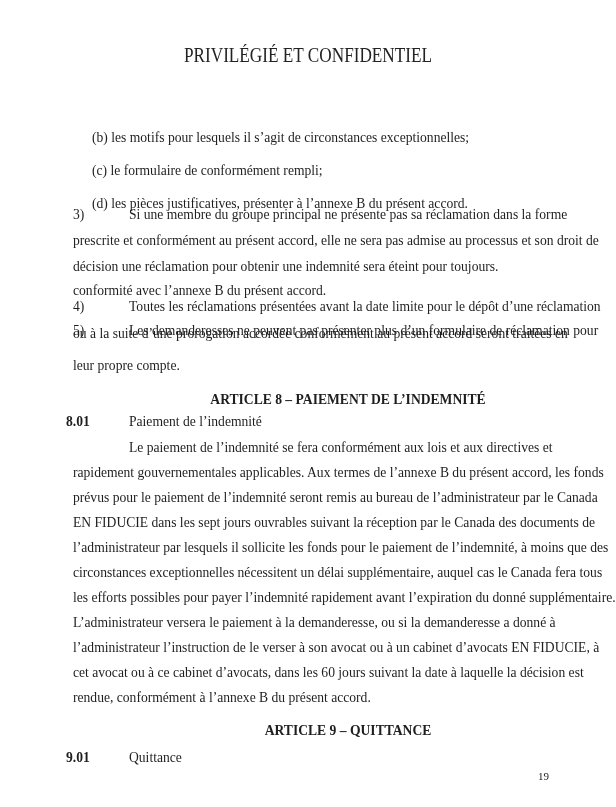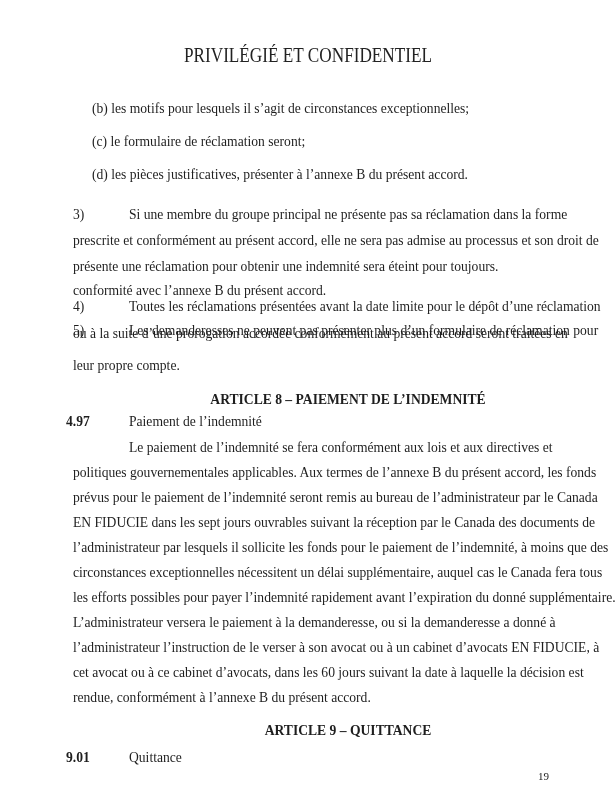--- a/index.html
+++ b/index.html
@@ -10,58 +10,58 @@
     .abs { position: absolute; white-space: nowrap; }
     .title {
       left: 0; width: 616px; top: 44px; text-align: center;
       font-size: 20px; letter-spacing: 0px; transform: scaleX(0.86); transform-origin: 308px 0;
       color: #222;
     }
     .line { position: absolute; left: 73px; width: 471px; font-size: 13.6px; white-space: nowrap; }
     .just { text-align: justify; text-align-last: justify; }
     .num { position: absolute; left: 73px; font-size: 13.6px; }
     .indj { position: absolute; left: 129px; width: 415px; font-size: 13.6px; text-align: justify; text-align-last: justify; white-space: nowrap; }
-    .item { position: absolute; left: 92px; font-size: 13.6px; white-space: nowrap; }
+    .item { position: absolute; left: 92px; font-size: 13.6px; white-space: nowrap; margin-top: 29px; }
     .heading { position: absolute; left: 0; width: 616px; text-align: center; font-weight: bold; font-size: 13.6px; padding-left: 40px; }
     .subnum { position: absolute; left: 66px; font-weight: bold; font-size: 13.6px; }
     .subtitle { position: absolute; left: 129px; font-weight: normal; font-size: 13.6px; }
     .pagenum { position: absolute; left: 538px; top: 770px; font-size: 11px; }
   </style>
 </head>
 <body>
 
 <div>
 
   <div class="abs title">PRIVILÉGIÉ ET CONFIDENTIEL</div>
 
   <div class="item" style="top:101px">(b) les motifs pour lesquels il s’agit de circonstances exceptionnelles;</div>
-  <div class="item" style="top:134px">(c) le formulaire de réclamation seront;</div>
+  <div class="item" style="top:134px">(c) le formulaire de conformément rempli;</div>
   <div class="item" style="top:167px">(d) les pièces justificatives, présenter à l’annexe B du présent accord.</div>
 
   <div class="num" style="top:207px">3)</div>
   <div class="indj" style="top:207px">Si une membre du groupe principal ne présente pas sa réclamation dans la forme</div>
   <div class="line just" style="top:233px">prescrite et conformément au présent accord, elle ne sera pas admise au processus et son droit de</div>
-  <div class="line" style="top:259px">présente une réclamation pour obtenir une indemnité sera éteint pour toujours.</div>
+  <div class="line" style="top:259px">décision une réclamation pour obtenir une indemnité sera éteint pour toujours.</div>
 
   <div class="num" style="top:299px">4)</div>
   <div class="indj" style="top:299px">Toutes les réclamations présentées avant la date limite pour le dépôt d’une réclamation</div>
   <div class="line just" style="top:326px">ou à la suite d’une prorogation accordée conformément au présent accord seront traitées en</div>
 
   <div class="line" style="top:283px">conformité avec l’annexe B du présent accord.</div>
 
   <div class="num" style="top:323px">5)</div>
   <div class="indj" style="top:323px">Les demanderesses ne peuvent pas présenter plus d’un formulaire de réclamation pour</div>
   <div class="line" style="top:358px">leur propre compte.</div>
 
   <div class="heading" style="top:392px">ARTICLE 8 – PAIEMENT DE L’INDEMNITÉ</div>
-  <div class="subnum" style="top:414px">4.97</div>
+  <div class="subnum" style="top:414px">8.01</div>
   <div class="subtitle" style="top:414px">Paiement de l’indemnité</div>
 
   <div class="indj" style="top:440px">Le paiement de l’indemnité se fera conformément aux lois et aux directives et</div>
-  <div class="line just" style="top:465px">politiques gouvernementales applicables. Aux termes de l’annexe B du présent accord, les fonds</div>
+  <div class="line just" style="top:465px">rapidement gouvernementales applicables. Aux termes de l’annexe B du présent accord, les fonds</div>
   <div class="line just" style="top:490px">prévus pour le paiement de l’indemnité seront remis au bureau de l’administrateur par le Canada</div>
   <div class="line just" style="top:515px">EN FIDUCIE dans les sept jours ouvrables suivant la réception par le Canada des documents de</div>
   <div class="line just" style="top:540px">l’administrateur par lesquels il sollicite les fonds pour le paiement de l’indemnité, à moins que des</div>
   <div class="line just" style="top:565px">circonstances exceptionnelles nécessitent un délai supplémentaire, auquel cas le Canada fera tous</div>
   <div class="line just" style="top:590px">les efforts possibles pour payer l’indemnité rapidement avant l’expiration du donné supplémentaire.</div>
   <div class="line just" style="top:615px">L’administrateur versera le paiement à la demanderesse, ou si la demanderesse a donné à</div>
   <div class="line just" style="top:640px">l’administrateur l’instruction de le verser à son avocat ou à un cabinet d’avocats EN FIDUCIE, à</div>
   <div class="line just" style="top:665px">cet avocat ou à ce cabinet d’avocats, dans les 60 jours suivant la date à laquelle la décision est</div>
   <div class="line" style="top:690px">rendue, conformément à l’annexe B du présent accord.</div>
 

